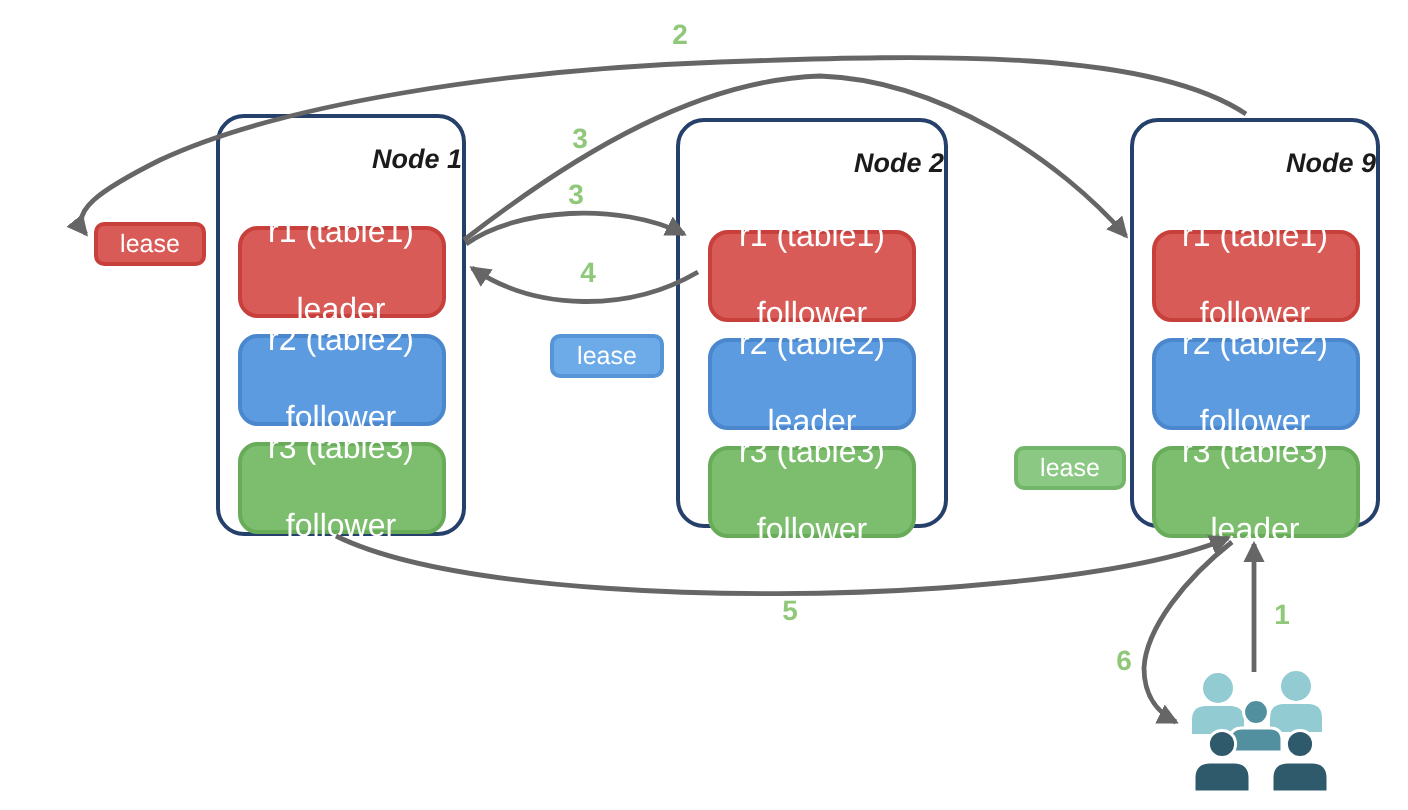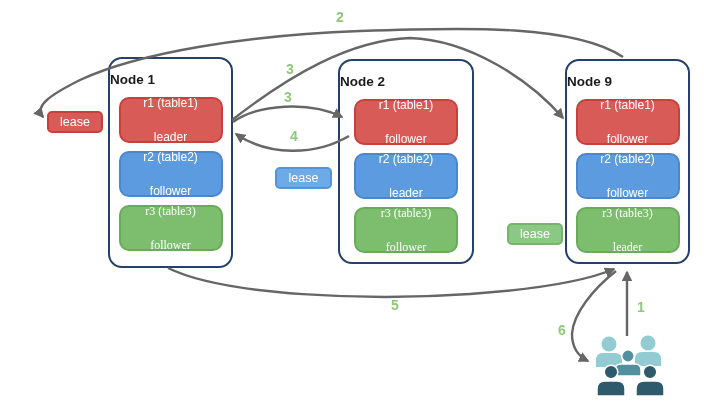--- a/index.html
+++ b/index.html
@@ -16,28 +16,28 @@
   body{background:#fff;font-family:"Liberation Sans","DejaVu Sans",sans-serif;}
   .canvas{position:relative;width:704px;height:405px;background:#fff;overflow:hidden;}
   .layer{position:absolute;left:0;top:0;width:704px;height:405px;z-index:5;pointer-events:none;}
   .arrow{fill:none;stroke:var(--arrow,#666);stroke-width:2.4;}
   #ah path{fill:var(--arrow,#666);}
   .p-light{fill:var(--people-light,#92CBD1);}
   .p-mid{fill:var(--people-mid,#53909F);}
   .p-dark{fill:var(--people-dark,#2E5A6C);}
   .node{position:absolute;background:#fff;border:2px solid var(--node-border,#25406B);
         border-radius:14px;z-index:1;padding-top:12px;}
-  .node-title{text-align:left;font-size:13.5px;font-weight:bold;color:var(--text-dark,#1B1B1B);
-        height:18px;line-height:18px;margin-bottom:8px;}
+  .node-title{text-align:right;font-size:13.5px;font-weight:bold;color:var(--text-dark,#1B1B1B);
+        height:18px;line-height:18px;margin-bottom:24px;font-style:italic;}
   .replica{width:104px;height:46px;margin:0 auto 8px auto;border-radius:10px;border:2px solid;
-        color:#fff;font-size:12px;line-height:1.35;text-align:center;
+        color:#fff;font-size:16px;line-height:1.35;text-align:center;
         display:flex;flex-direction:column;justify-content:center;gap:17px;}
   .replica.red{background:var(--red,#D95B57);border-color:var(--red-border,#C8403C);}
   .replica.blue{background:var(--blue,#5C9BE0);border-color:var(--blue-border,#4A87CC);}
-  .replica.green{background:var(--green,#7CBE6D);border-color:var(--green-border,#68AC59);font-family:Liberation Serif, serif;}
+  .replica.green{background:var(--green,#7CBE6D);border-color:var(--green-border,#68AC59);}
   .lease{position:absolute;z-index:6;height:22px;border-radius:5px;border:2px solid;color:#fff;
         font-size:12.5px;line-height:18px;text-align:center;}
   .lease.l-red{background:var(--red,#D95B57);border-color:var(--red-border,#C8403C);}
   .lease.l-blue{background:var(--blue-light,#6CABE8);border-color:var(--blue-light-border,#5595D6);}
   .lease.l-green{background:var(--green-light,#8BC883);border-color:var(--green-light-border,#74B56C);}
   .step{position:absolute;z-index:6;font-size:14px;font-weight:bold;color:var(--step,#8FC878);
         width:14px;text-align:center;}
 </style>
 </head>
 <body>

